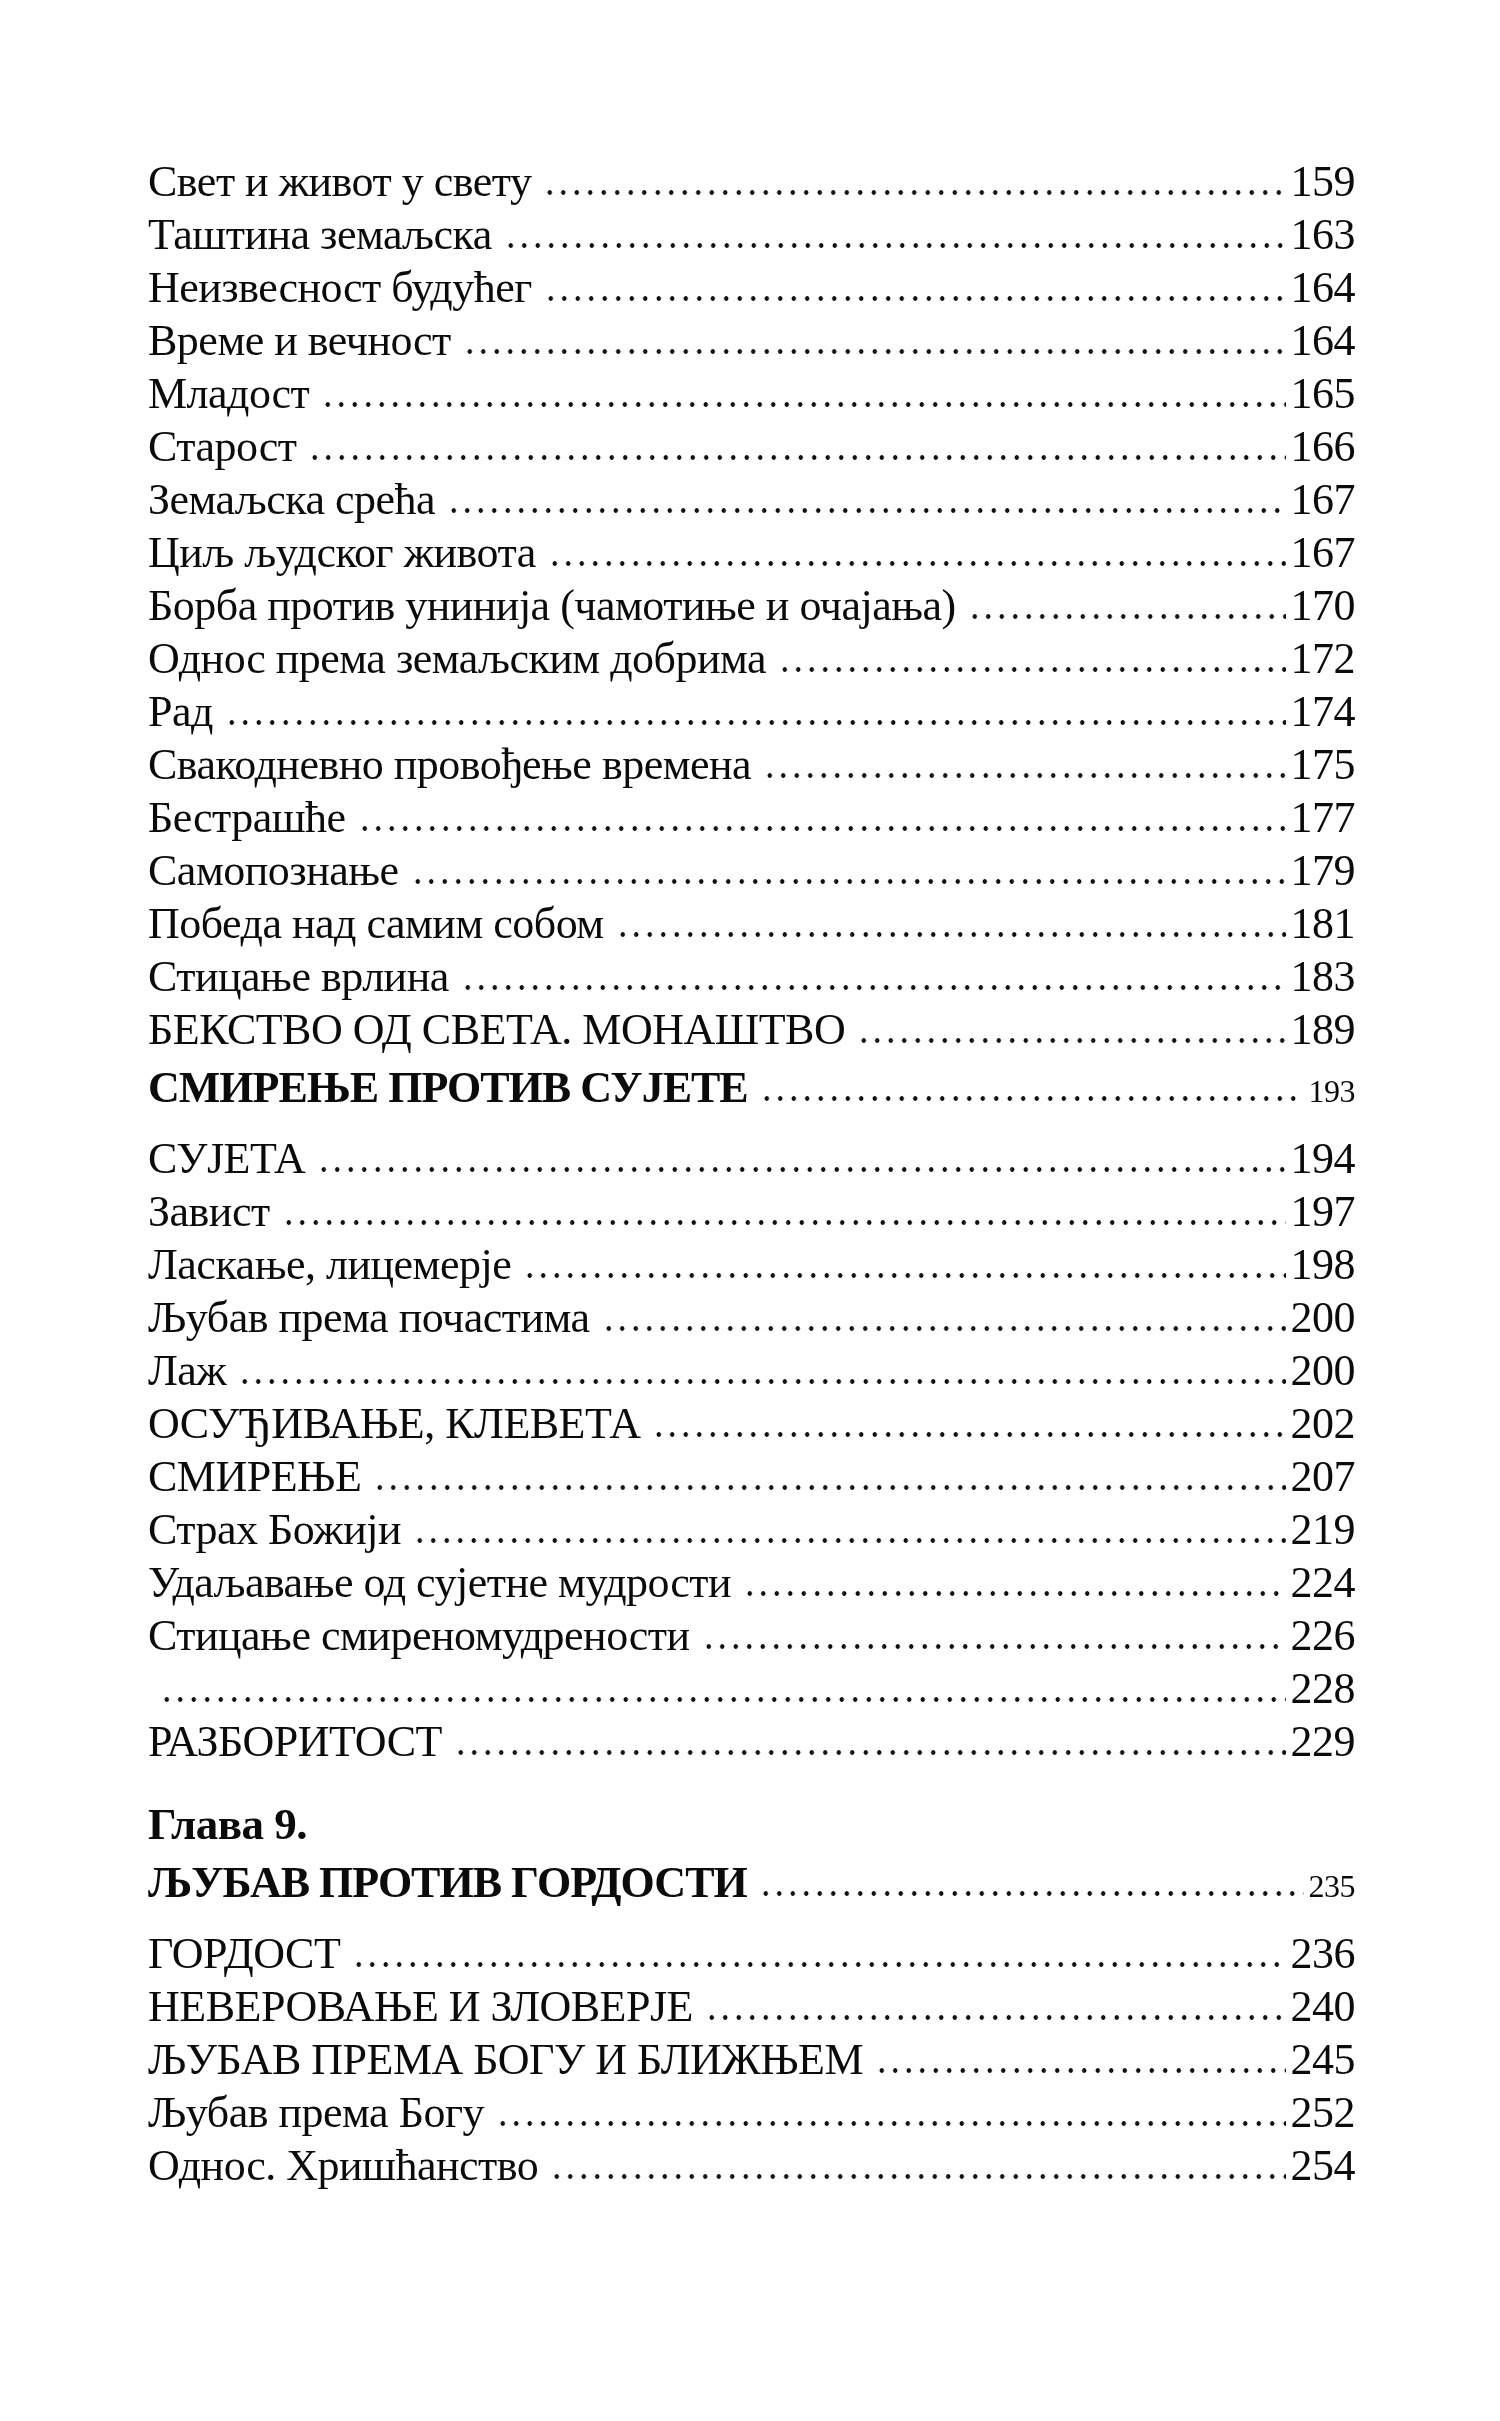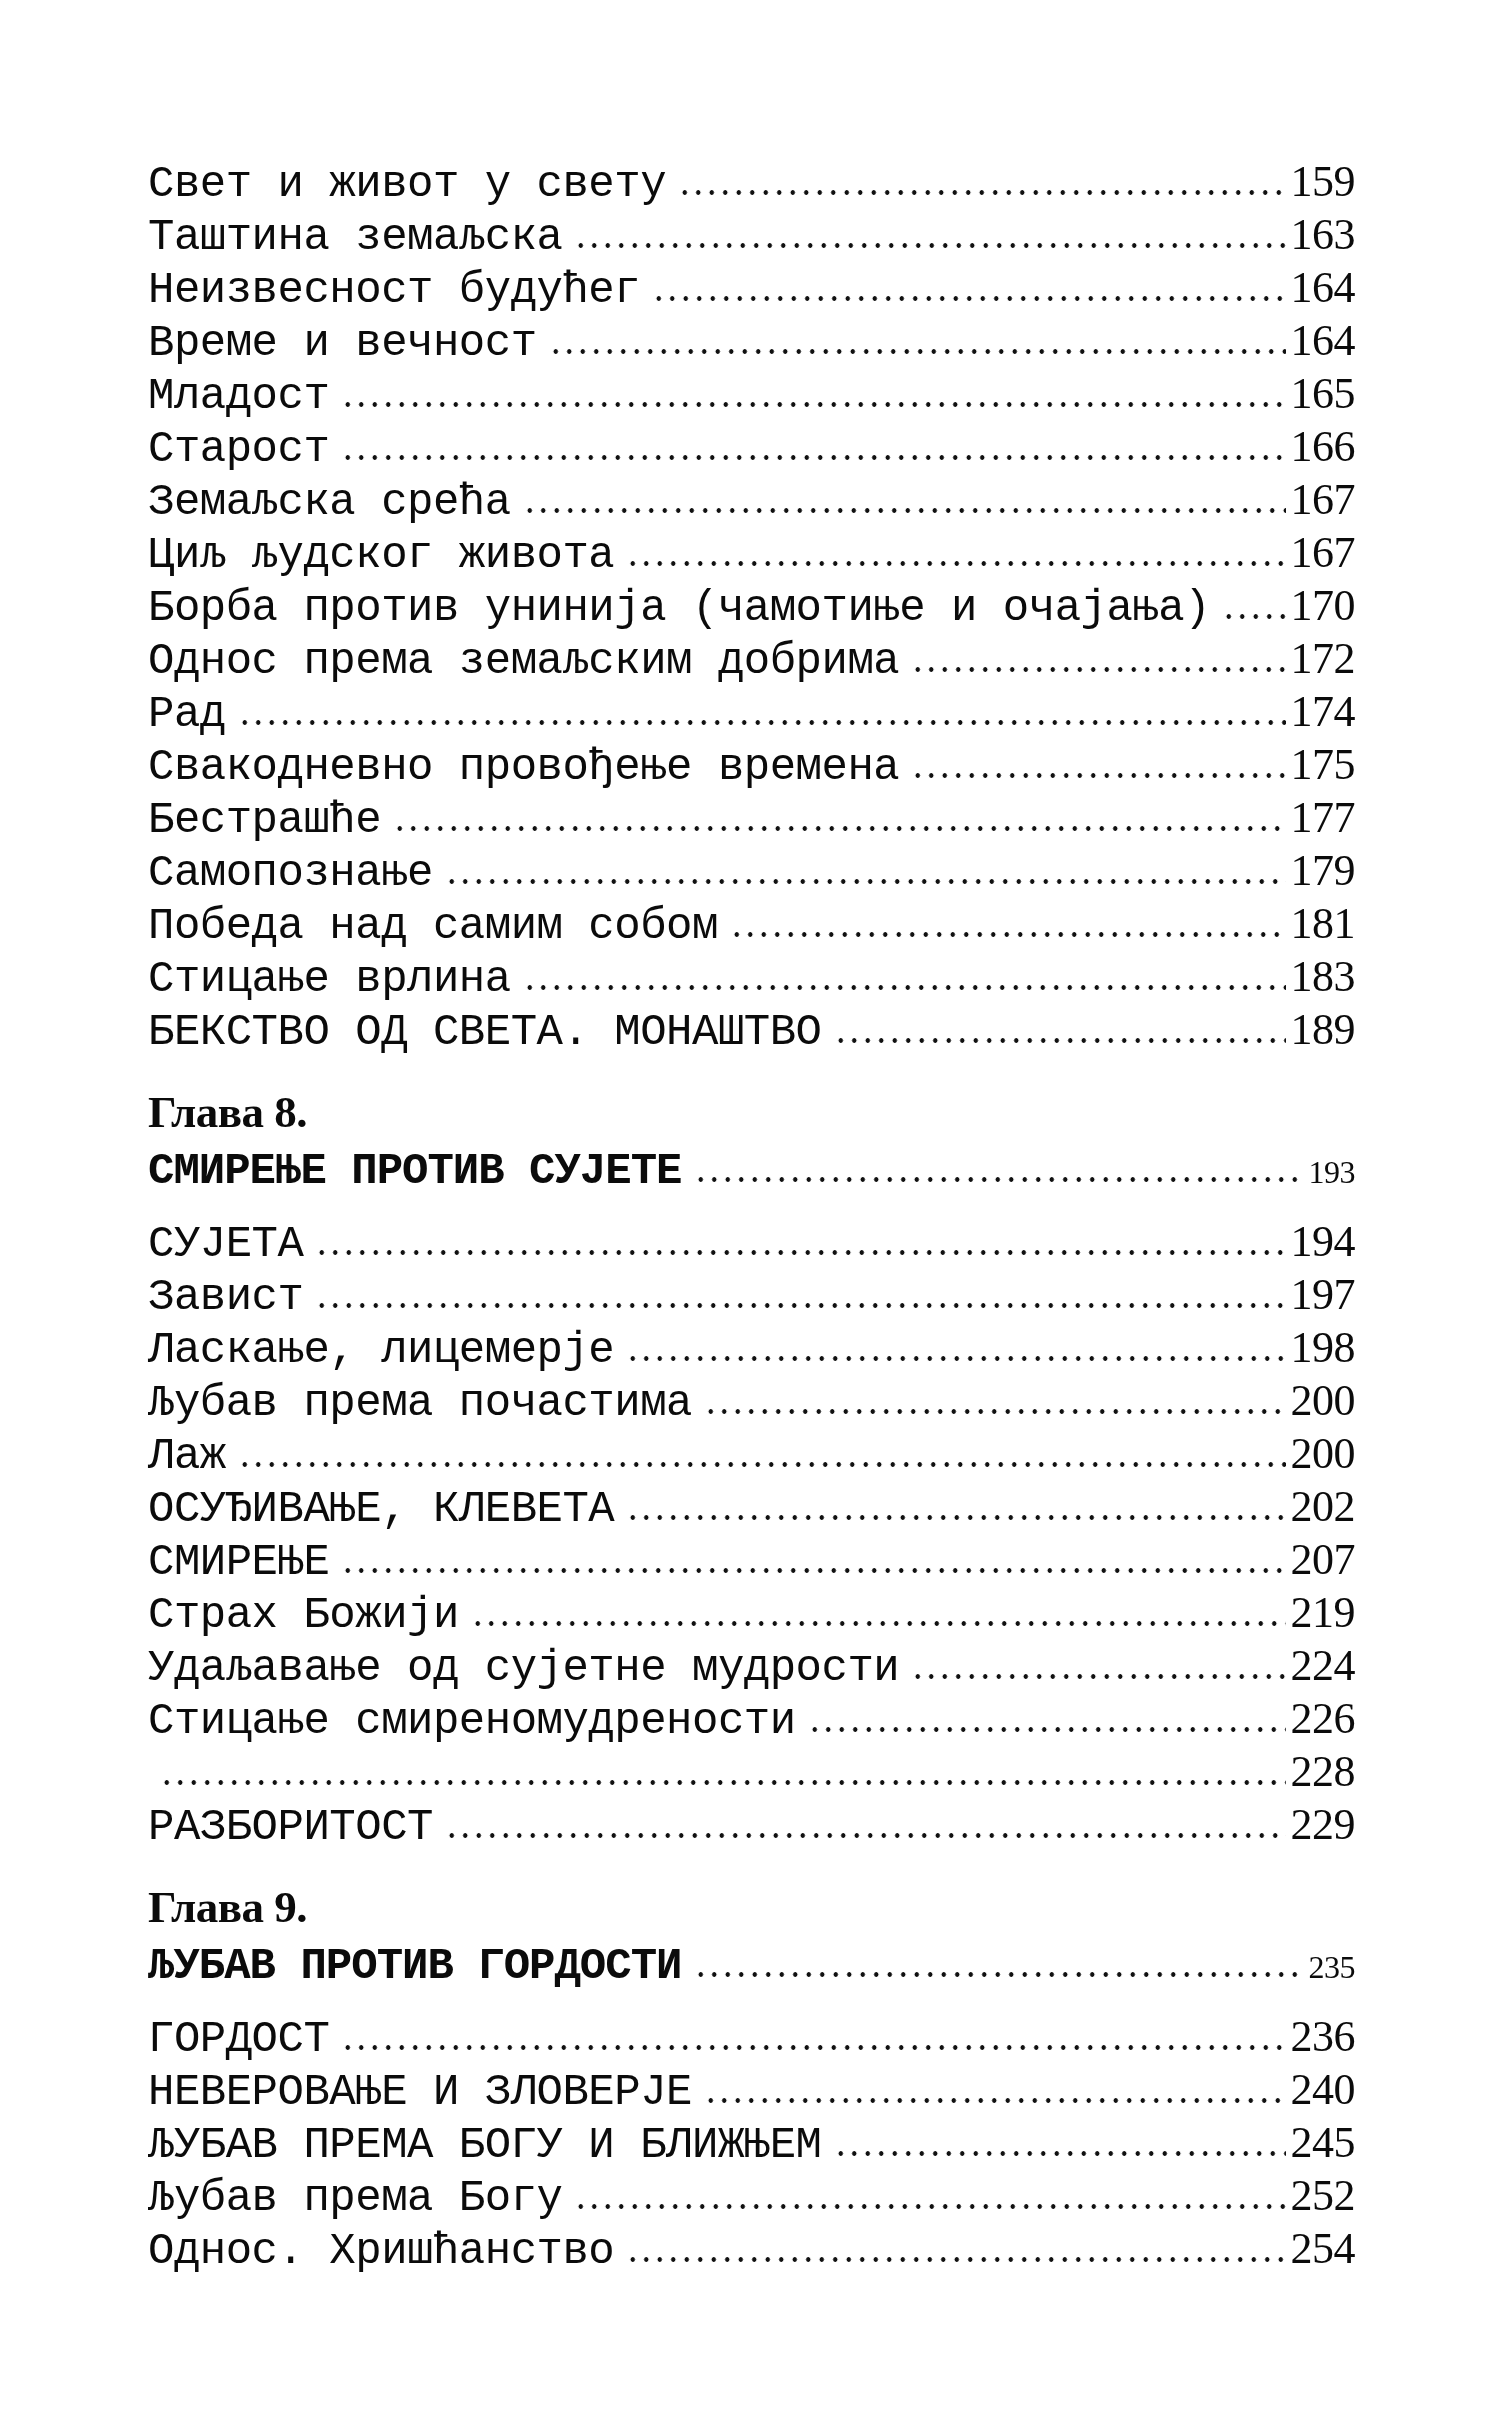--- a/index.html
+++ b/index.html
@@ -25,21 +25,20 @@
   .row {
     display: flex;
     align-items: baseline;
     height: 53px;
     line-height: 53px;
     font-size: 44px;
     white-space: nowrap;
   }
   .row .label {
     letter-spacing: -0.5px;
-    font-family: Liberation Mono, monospace;
   }
   .leader {
     flex: 1 1 auto;
     min-width: 26px;
     height: 40px;
     margin: 0 5px 0 12px;
     background-image: radial-gradient(circle, #101010 2px, transparent 2.6px);
     background-size: 13.5px 7px;
     background-repeat: repeat-x;
     background-position: left bottom;
@@ -169,21 +168,20 @@
     <span class="leader"></span>
     <span class="pnum">183</span>
   </div>
 
   <div class="row">
     <span class="label">БЕКСТВО ОД СВЕТА. МОНАШТВО</span>
     <span class="leader"></span>
     <span class="pnum">189</span>
   </div>
 
-  <div class="chapter">Глава 8.</div>
 
   <div class="row title-row">
     <span class="label">СМИРЕЊЕ ПРОТИВ СУЈЕТЕ</span>
     <span class="leader"></span>
     <span class="pnum">193</span>
   </div>
 
   <div class="row">
     <span class="label">СУЈЕТА</span>
     <span class="leader"></span>

